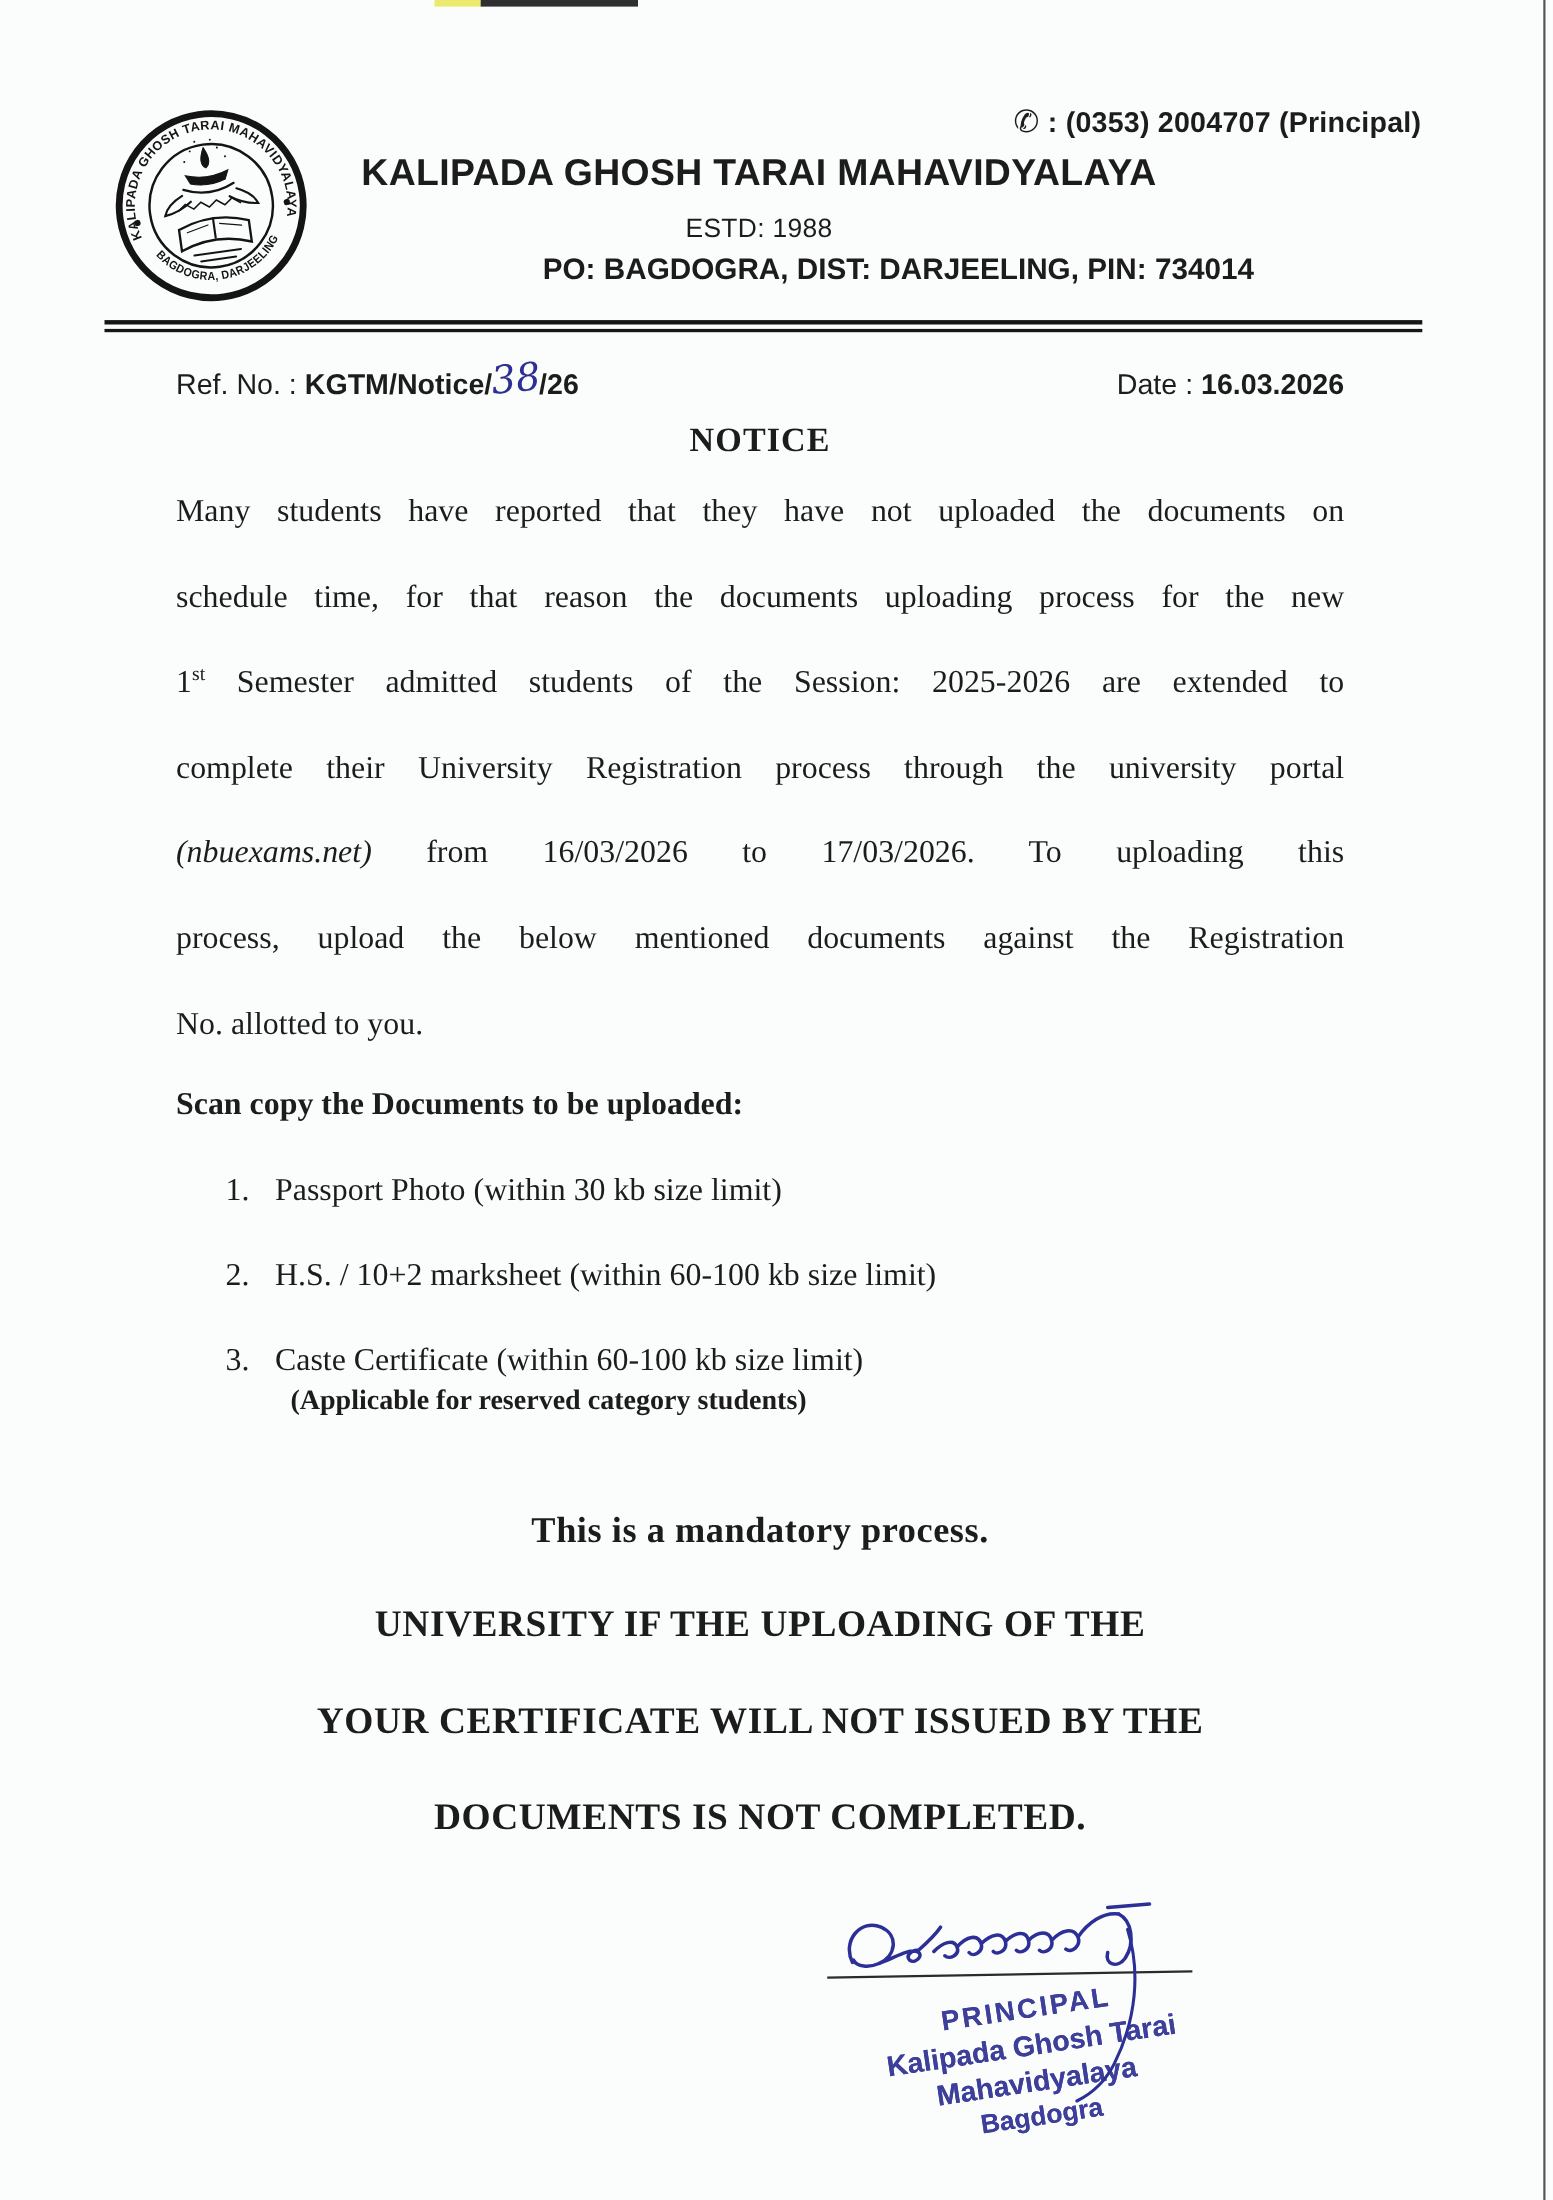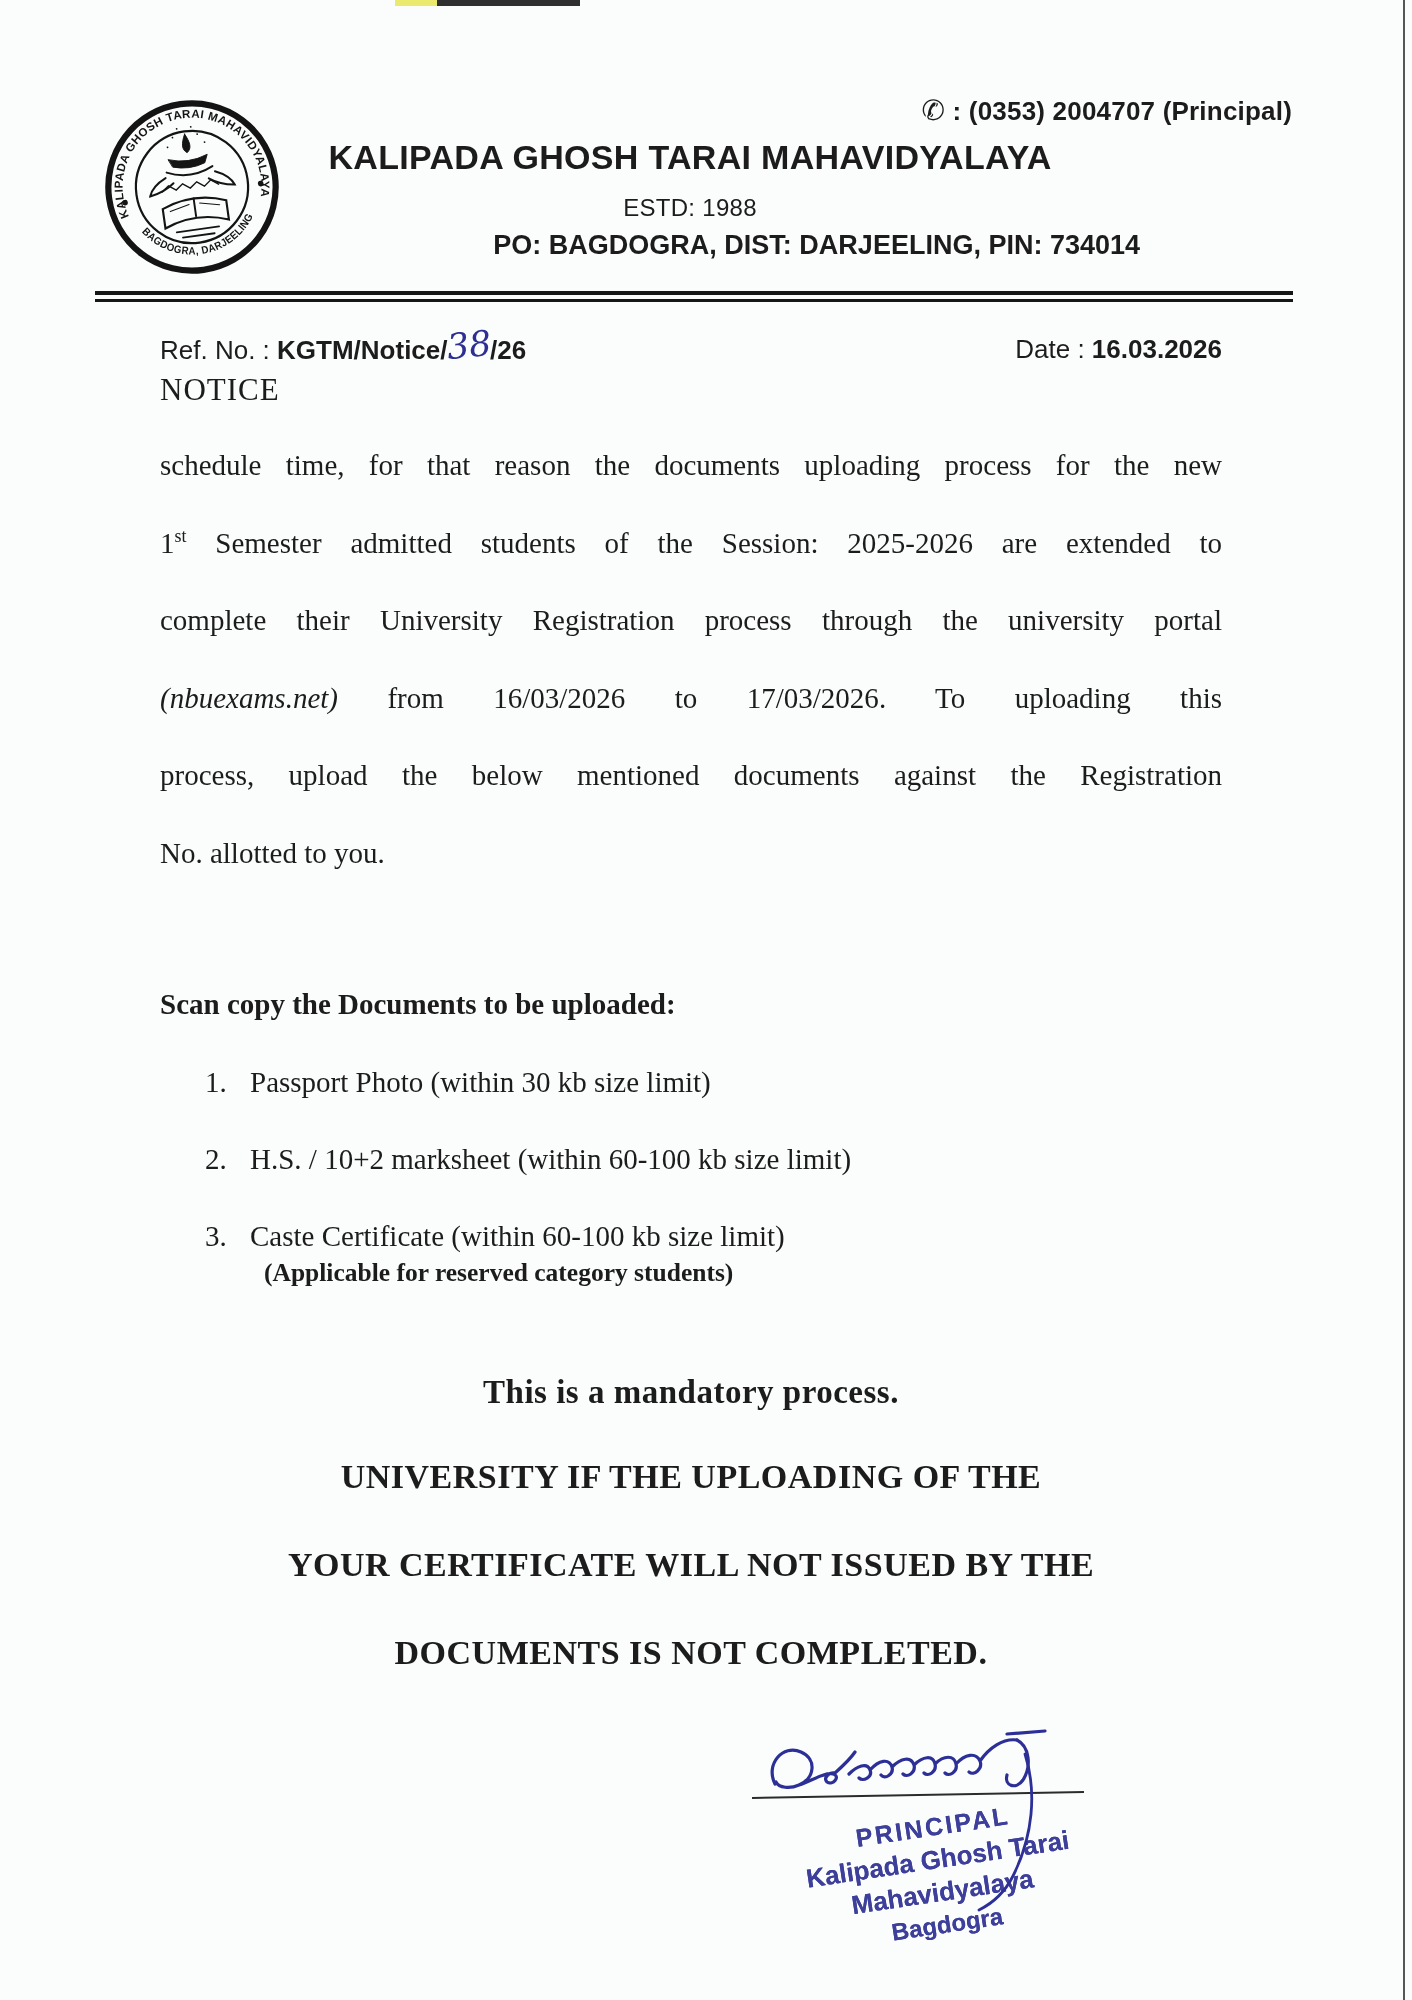--- a/index.html
+++ b/index.html
@@ -44,22 +44,22 @@
     font-family:"Liberation Sans", sans-serif; font-size:26px;
   }
   .meta-row b { font-size:26px;margin-top:48px; }
   .handwritten {
     display:inline-block; color:#2d3092; font-family:"DejaVu Serif", serif; font-style:italic;
     font-size:35px; line-height:26px; transform:rotate(-6deg) translateY(-2px); margin:0 -1px;
   }
 
   
   .title {
-    position:absolute; left:160px; top:372px; width:1062px; 
-    font-weight:normal; font-size:31px; letter-spacing:1px;
+    position:absolute; left:160px; top:382px; width:1062px; text-align:center;
+    font-weight:bold; font-size:31px; letter-spacing:1px;
   }
   .body { position:absolute; left:160px; top:444px; width:1062px; font-size:29px; }
   .bline { height:77.6px; line-height:42px; }
   .just  { text-align:justify; text-align-last:justify; }
   .it { font-style:italic; }
   .bd { font-weight:normal; }
   .bline sup { font-size:0.62em; line-height:0; }
 
   .list-heading { position:absolute; left:160px; top:988px; font-weight:bold; font-size:29px;text-align:right; }
   .litem { position:absolute; left:205px; font-size:29px; }
@@ -143,20 +143,21 @@
       <span>Ref. No. : </span><b>KGTM/Notice/</b><span class="handwritten">38</span><b>/26</b>
     </div>
     <div class="date">
       <span>Date : </span><b>16.03.2026</b>
     </div>
   </div>
 
   <div class="title">NOTICE</div>
 
   <div class="body">
+    <div class="bline just">Many students have reported that they have not uploaded the documents on</div>
     <div class="bline just">schedule time, for that reason the documents uploading process for the new</div>
     <div class="bline just"><span>1</span><sup>st</sup><span> Semester admitted students of the Session: 2025-2026 are extended to</span></div>
     <div class="bline just">complete their University Registration process through the university portal</div>
     <div class="bline just"><span class="it">(nbuexams.net)</span><span class="bd"> from 16/03/2026 to 17/03/2026</span><span>. To uploading this</span></div>
     <div class="bline just">process, upload the below mentioned documents against the Registration</div>
     <div class="bline">No. allotted to you.</div>
   </div>
 
   <div class="list-heading">Scan copy the Documents to be uploaded:</div>
 

